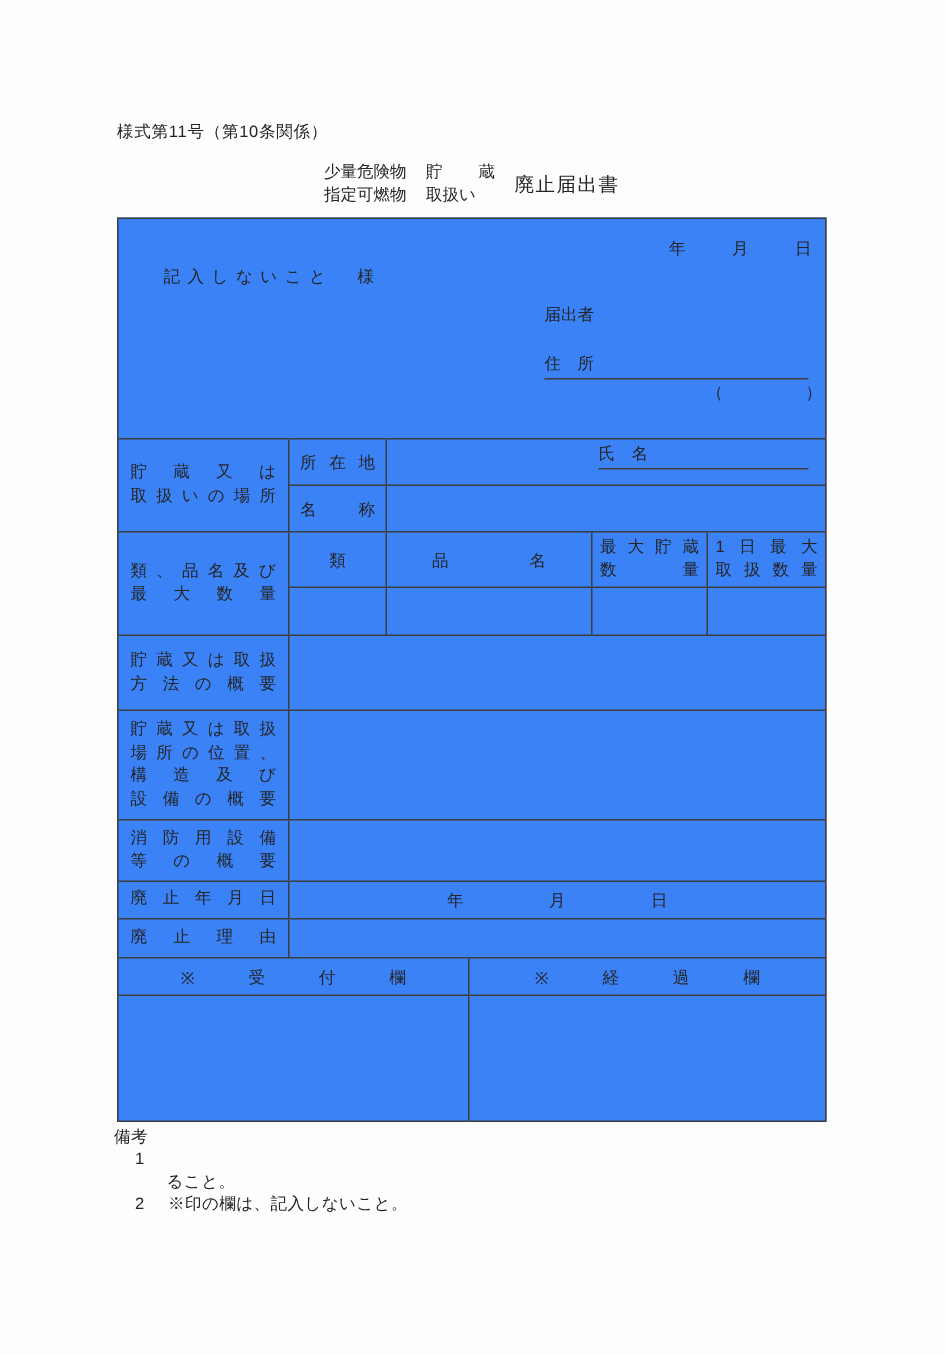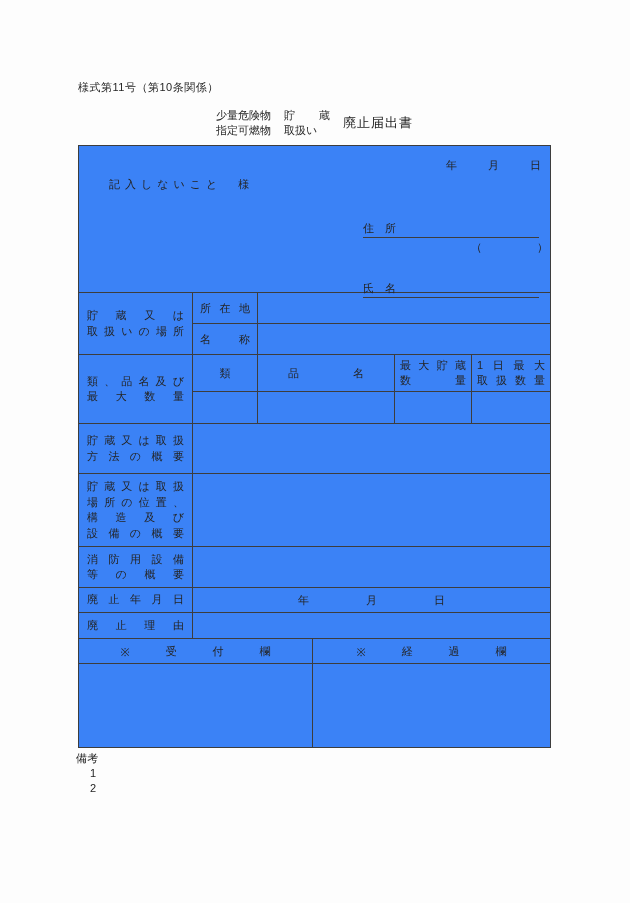--- a/index.html
+++ b/index.html
@@ -24,21 +24,21 @@
     display:flex;flex-direction:column;background:#3b82f6;
   }
   
   .hdr{height:146px;position:relative;box-sizing:border-box;}
   .hdr-date{position:absolute;top:12px;right:6px;letter-spacing:3px;}
   .hdr-addressee{position:absolute;top:31px;left:30px;letter-spacing:5px;}
   .notifier{position:absolute;left:284px;top:57px;width:176px;line-height:15px;}
   .u-line{border-bottom:1px solid #3d3d3d;padding-bottom:1px;}
   .addr-row{margin-top:18px;}
   .paren-row{text-align:right;margin-right:-9px;margin-top:2px;}
-  .name-row{margin-top:26px;}
+  .name-row{margin-top:26px;margin-left:36px;}
   
   .row{display:flex;border-top:1px solid #3d3d3d;box-sizing:border-box;flex:none;}
   .r1{height:62px;} .r2{height:69px;} .r3{height:50px;} .r4{height:73px;}
   .r5{height:41px;} .r6{height:25px;} .r7{height:26px;} .r8{height:25px;}
   .r9{flex:1;}
   .lbl{
     width:113px;flex:none;box-sizing:border-box;padding:0 8px;
     display:flex;flex-direction:column;justify-content:center;line-height:15.5px;
   }
   .rest{flex:1;display:flex;flex-direction:column;border-left:1px solid #3d3d3d;min-width:0;}
@@ -92,20 +92,21 @@
     </div>
     <div class="title-main">廃止届出書</div>
   </div>
 
   <div class="formbox">
 
     <div class="hdr">
       <div class="hdr-date">年　　月　　日</div>
       <div class="hdr-addressee">記入しないこと　様</div>
       <div class="notifier">
+        <div>届出者</div>
         <div class="addr-row u-line">住　所</div>
         <div class="paren-row">（　　　　　）</div>
         <div class="name-row u-line">氏　名</div>
       </div>
     </div>
 
     <div class="row r1">
       <div class="lbl">
         <div data-justify="">
             <span>貯</span>
@@ -336,19 +337,21 @@
     </div>
 
   </div>
 
   <div class="notes">
     <div>備考</div>
     <div class="note-item1">
       <div class="note-line">
         <span class="note-no">1</span>
       </div>
+      <div class="note-cont">ること。</div>
     </div>
     <div class="note-item2">
       <span class="note-no">2</span>
+      <span>※印の欄は、記入しないこと。</span>
     </div>
   </div>
 
 </div>
 
 </body></html>

